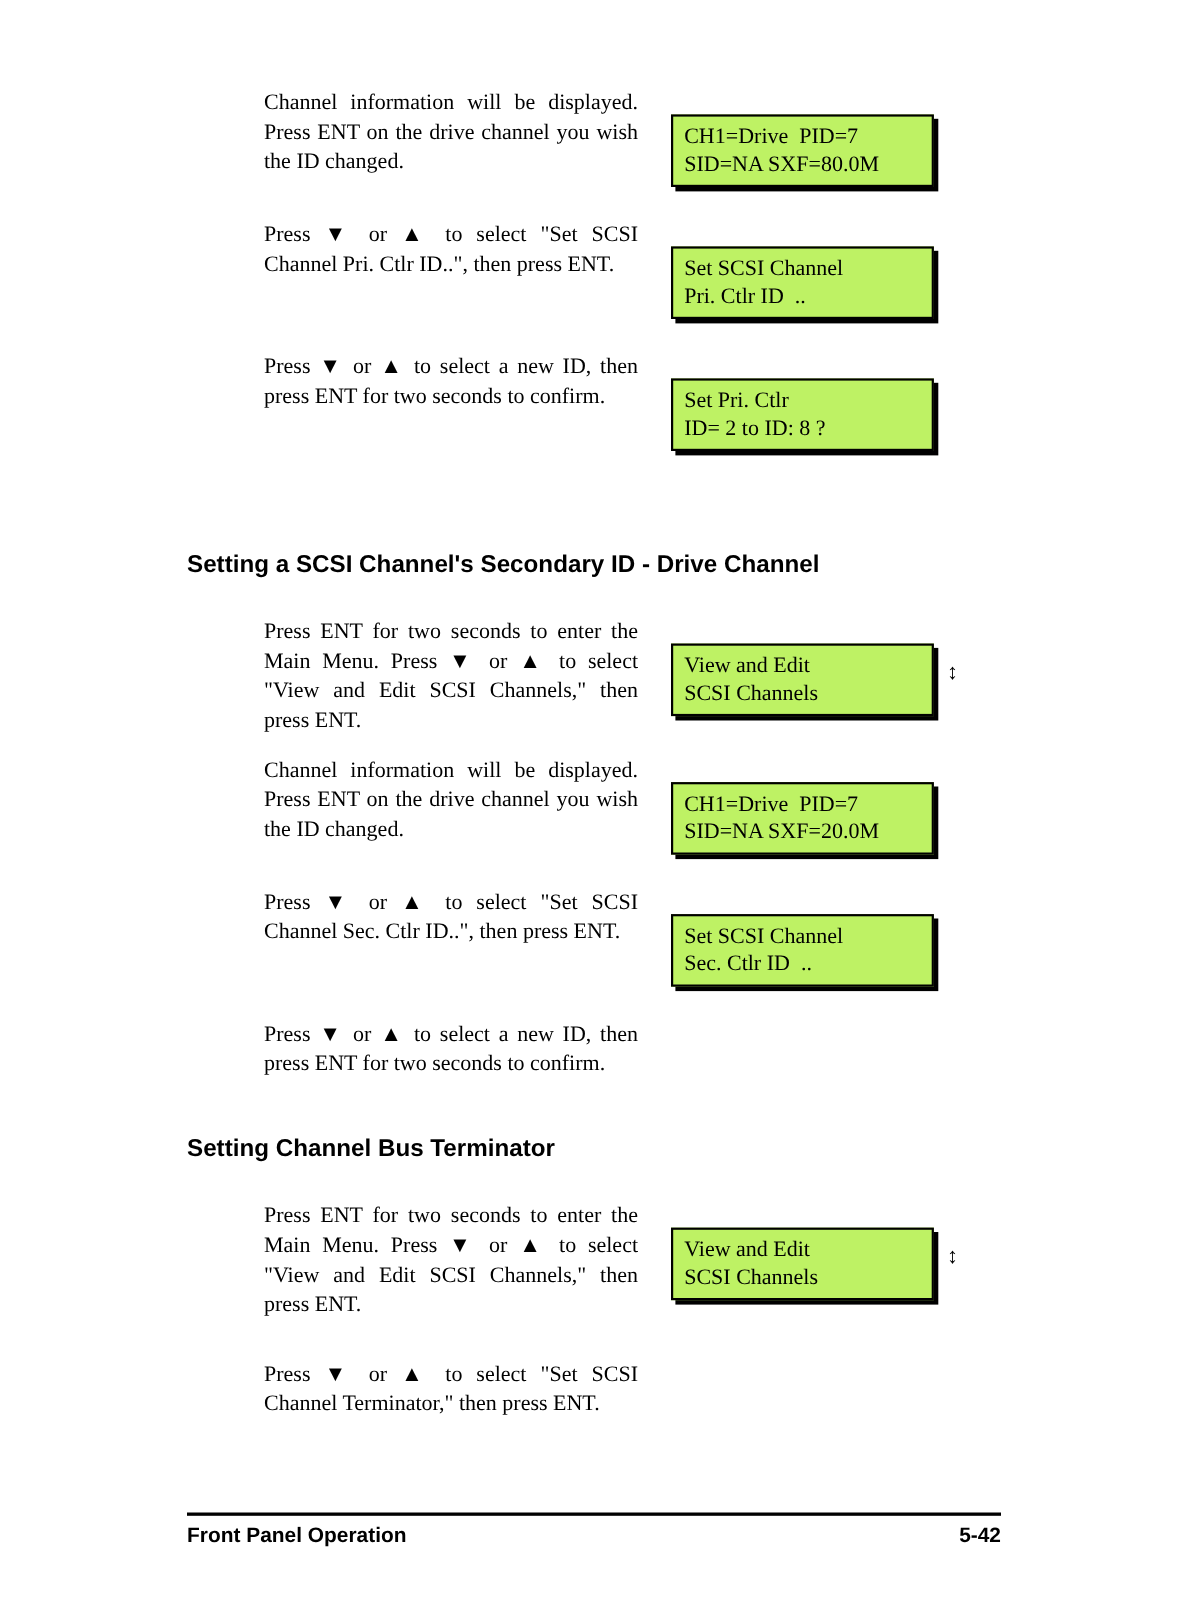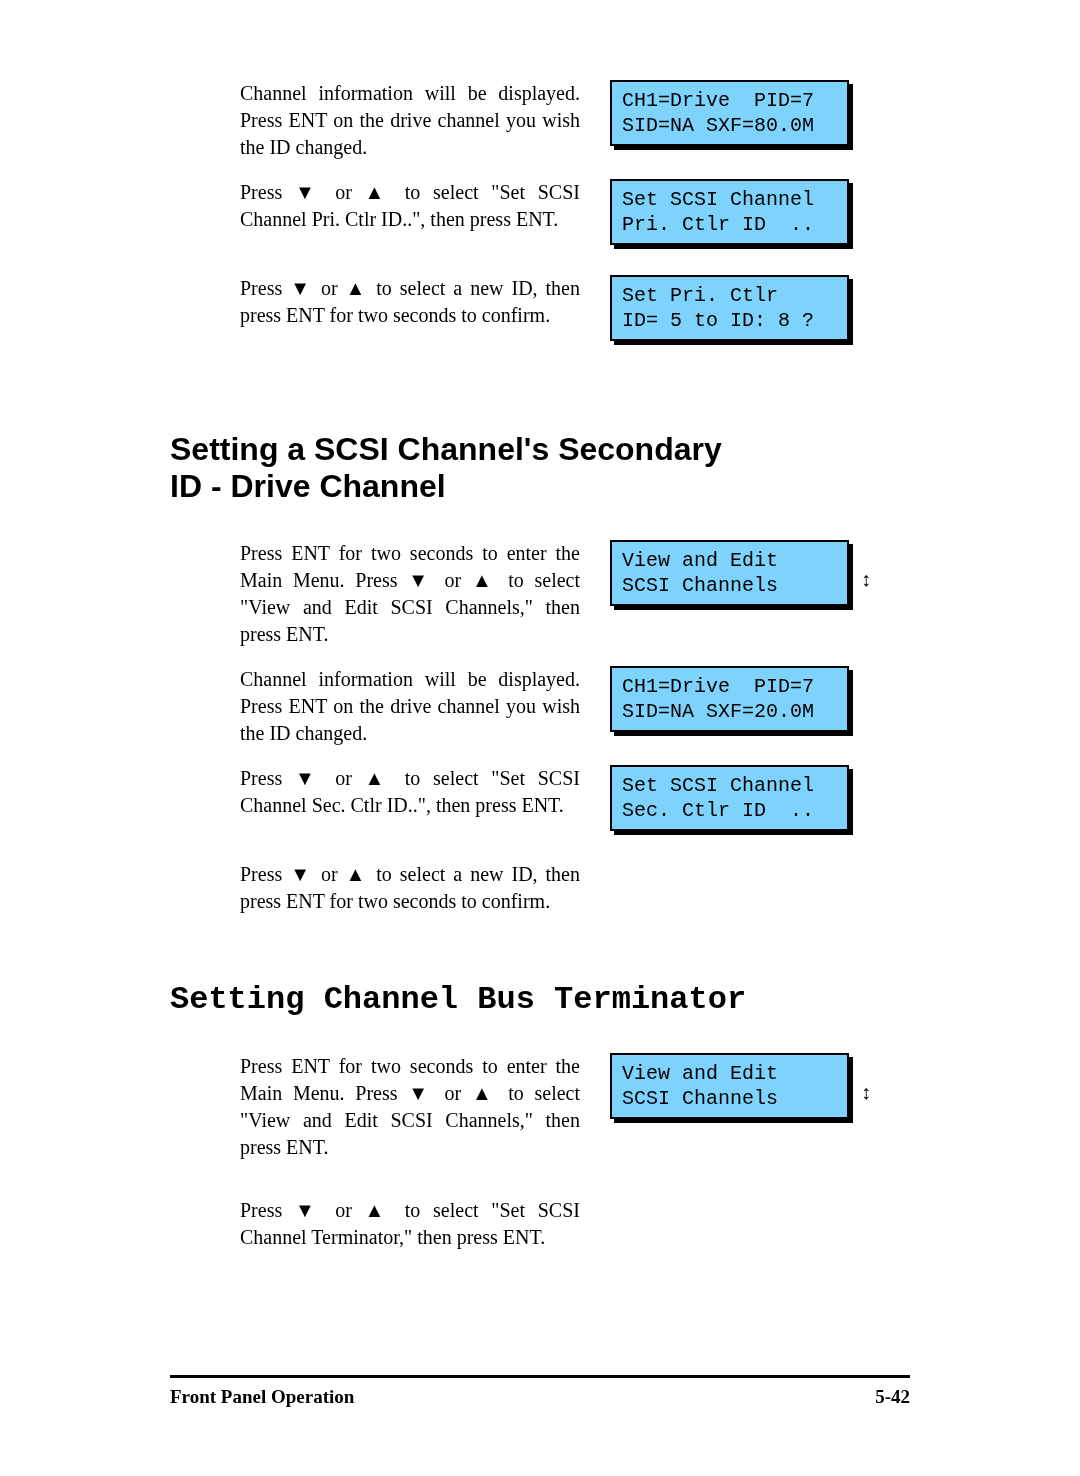--- a/index.html
+++ b/index.html
@@ -33,58 +33,59 @@
     text-justify: inter-word;
   }
   .displaycol {
     flex: 0 0 250px;
     margin-left: 10px;
   }
   .lcd {
     border: 2px solid #000;
     box-shadow: 4px 4px 0 #000;
     padding: 6px 10px;
-    font-family: Liberation Mono, monospace;
+    font-family: Liberation Serif, serif;
     font-size: 20px;
     line-height: 1.25;
     white-space: pre;
     display: inline-block;
     min-width: 215px;
-    background: #7dd3fc;
+    background: #bef264;
     margin-bottom: 12px;
     position: relative;
+    margin-top: 24px;
   }
   .lcdwrap {
     position: relative;
     display: inline-block;
   }
   .scroll-indicator {
     position: absolute;
     right: -22px;
     top: 50%;
     transform: translateY(-50%);
     font-size: 20px;
   }
   .heading {
     font-family: Arial, Helvetica, sans-serif;
     font-weight: bold;
-    font-size: 32px;
+    font-size: 22px;
     margin-top: 78px;
     margin-bottom: 35px;
   }
   .footer-line {
     position: absolute;
     left: 170px;
     right: 170px;
     bottom: 68px;
     border-top: 3px solid #000;
     padding-top: 8px;
     display: flex;
     justify-content: space-between;
-    font-family: Liberation Serif, serif;
+    font-family: Liberation Sans, sans-serif;
     font-weight: bold;
     font-size: 19px;
   }
   .tri { font-family: Arial, sans-serif; }
 </style>
 </head>
 <body>
 
 <div class="page">
 
@@ -112,21 +113,21 @@
     </div>
   </div>
 
   <div class="block">
     <div class="instr">
       <span>Press </span><span class="tri">▼</span><span> or </span><span class="tri">▲</span><span> to select a new ID, then press ENT for two seconds to confirm.</span>
     </div>
     <div class="displaycol">
       <div class="lcdwrap">
         <div class="lcd">Set Pri. Ctlr
-ID= 5 to ID: 8 ?</div>
+ID= 2 to ID: 8 ?</div>
       </div>
     </div>
   </div>
 
   <div class="heading">Setting a SCSI Channel's Secondary ID - Drive Channel</div>
 
   <div class="block">
     <div class="instr">
       <span>Press ENT for two seconds to enter the Main Menu.  Press </span><span class="tri">▼</span><span> or </span><span class="tri">▲</span><span> to select "View and Edit SCSI Channels," then press ENT.</span>
     </div>
@@ -162,21 +163,21 @@
       </div>
     </div>
   </div>
 
   <div class="block">
     <div class="instr">
       <span>Press </span><span class="tri">▼</span><span> or </span><span class="tri">▲</span><span> to select a new ID, then press ENT for two seconds to confirm.</span>
     </div>
   </div>
 
-  <div class="heading" style="margin-top:66px;font-family:Liberation Mono, monospace;">Setting Channel Bus Terminator</div>
+  <div class="heading" style="margin-top:50px;">Setting Channel Bus Terminator</div>
 
   <div class="block">
     <div class="instr">
       <span>Press ENT for two seconds to enter the Main Menu.  Press </span><span class="tri">▼</span><span> or </span><span class="tri">▲</span><span> to select "View and Edit SCSI Channels," then press ENT.</span>
     </div>
     <div class="displaycol">
       <div class="lcdwrap">
         <div class="lcd">View and Edit
 SCSI Channels   </div>
         <span class="scroll-indicator">↕</span>

